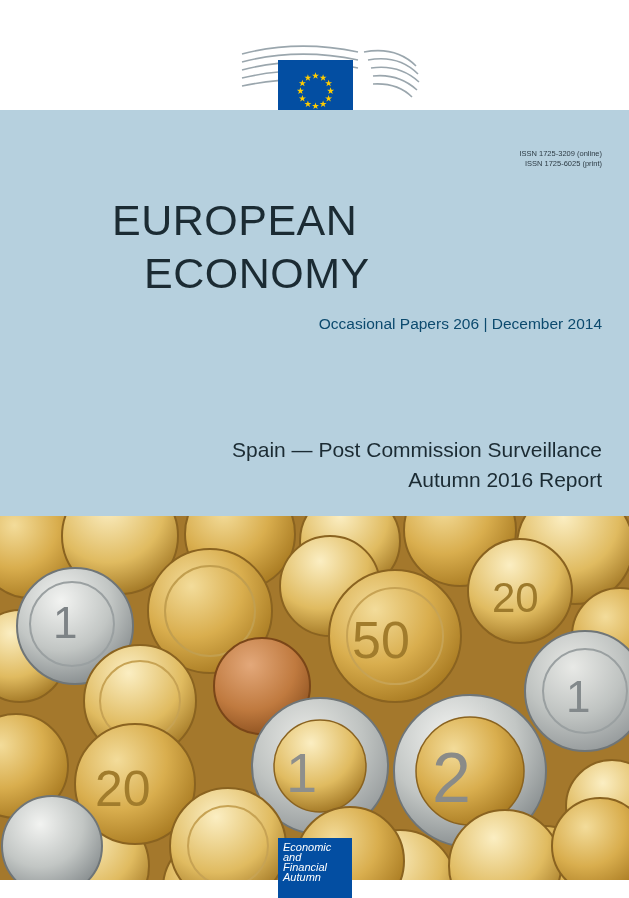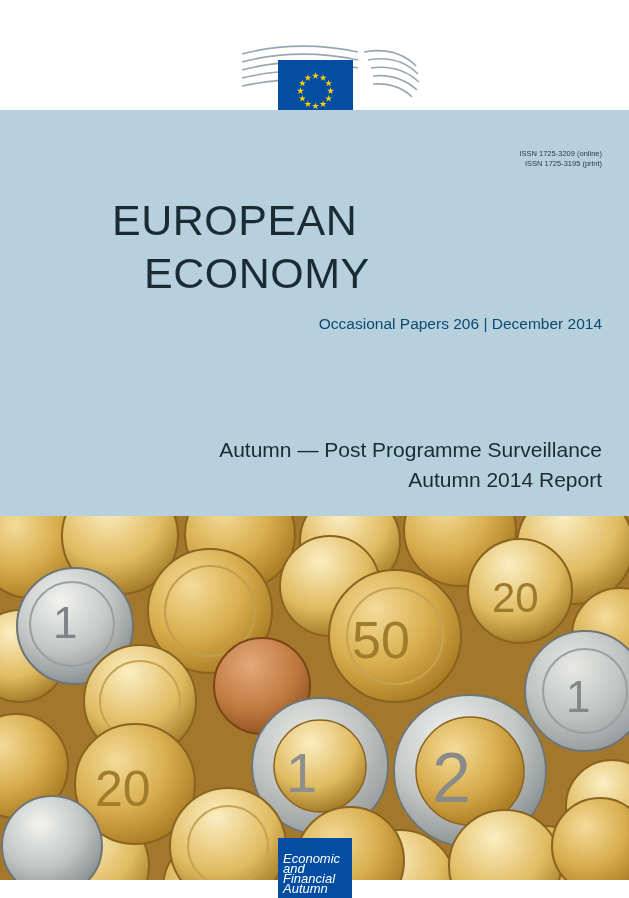--- a/index.html
+++ b/index.html
@@ -159,25 +159,25 @@
     background: #ffffff;
   }
   .dfa-box {
     position: absolute;
     left: 278px;
     top: 838px;
     width: 74px;
     height: 60px;
     background: #034EA2;
     color: #ffffff;
-    font-size: 13px;
+    font-size: 11px;
     line-height: 10px;
     font-style: italic;
     font-family: "Liberation Sans", sans-serif;
-    padding: 16px 5px 0 5px;
+    padding: 4px 5px 0 5px;
     box-sizing: border-box;
   }
   .dfa-box span { display: block; }
 </style>
 </head>
 <body>
 
 <div class="page">
 
   <div class="top-band">
@@ -225,33 +225,33 @@
         <span>Commission</span>
       </div>
       <div class="eu-underline"></div>
     </div>
   </div>
 
   <div class="cover">
 
     <div class="issn">
       <span>ISSN 1725-3209 (online)</span>
-      <span>ISSN 1725-3195 (print)</span>
+      <span>ISSN 1725-6025 (print)</span>
     </div>
 
     <div class="title-block">
       <div class="title-line1">EUROPEAN</div>
       <div class="title-line2">ECONOMY</div>
     </div>
 
     <div class="series-line">Occasional Papers 206 | December 2014</div>
 
     <div class="subtitle-block">
-      <div>Autumn — Post Programme Surveillance</div>
-      <div>Autumn 2014 Report</div>
+      <div>Spain — Post Commission Surveillance</div>
+      <div>Autumn 2016 Report</div>
     </div>
   </div>
 
   <div class="photo">
     <svg width="629" height="382" viewBox="0 0 629 382">
       <defs>
         <radialGradient id="gold" cx="35%" cy="30%" r="75%">
           <stop offset="0%" stop-color="#f3dc9a"></stop>
           <stop offset="55%" stop-color="#d9ae4e"></stop>
           <stop offset="100%" stop-color="#a97b22"></stop>

